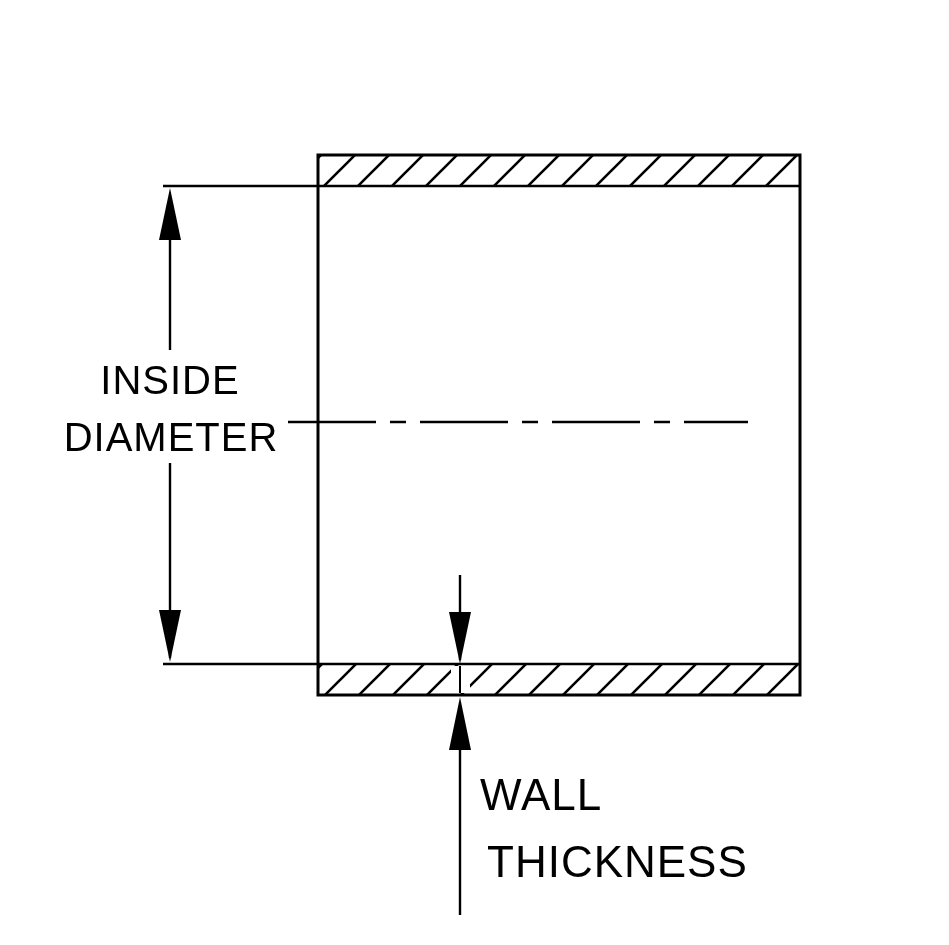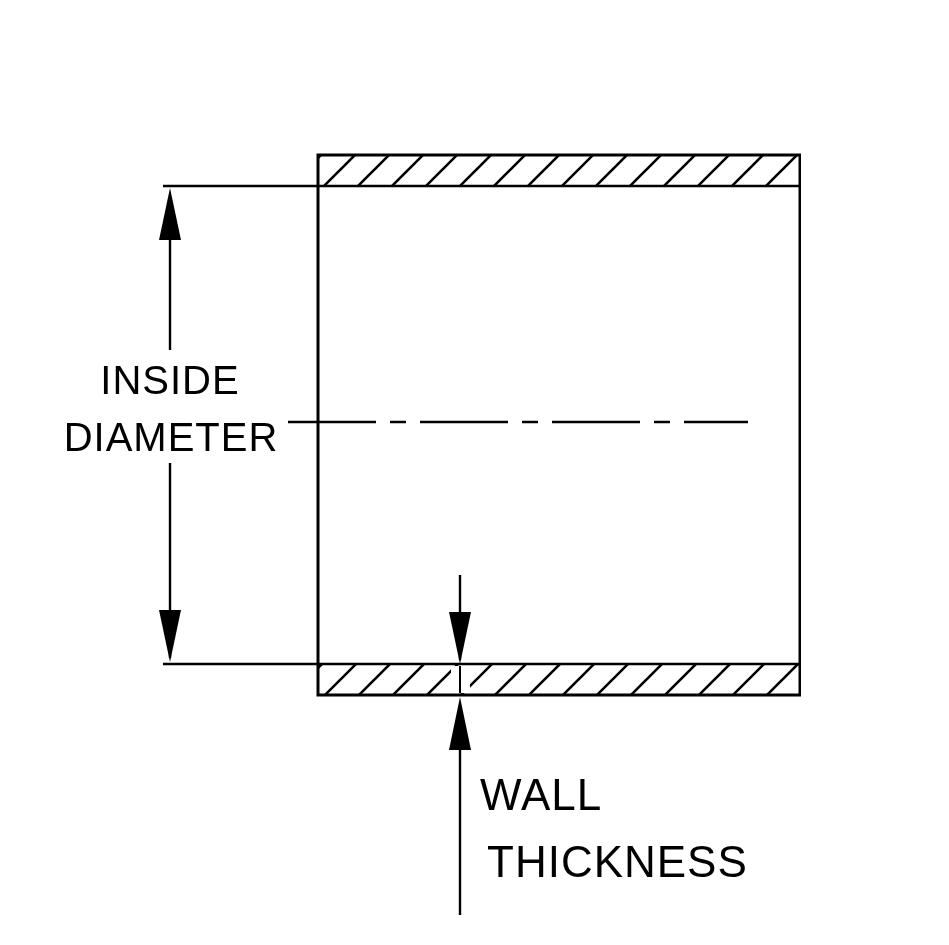--- a/index.html
+++ b/index.html
@@ -2,21 +2,21 @@
 <html><head>
 <meta charset="utf-8">
 <style>
   html, body {
     margin: 0;
     padding: 0;
     background: #ffffff;
   }
   .canvas {
     position: relative;
-    width: 801px;
+    width: 949px;
     height: 945px;
     background: #ffffff;
     overflow: hidden;
     font-family: "Liberation Sans", sans-serif;
   }
   svg text {
     font-family: "Liberation Sans", sans-serif;
     fill: #000000;
   }
   .dim-label {

